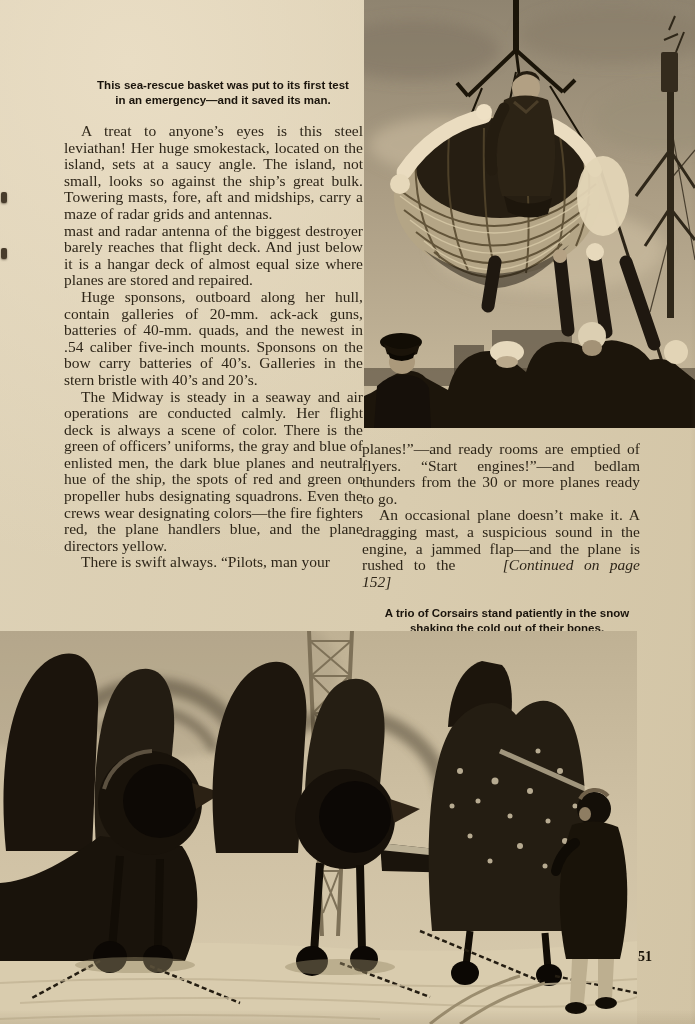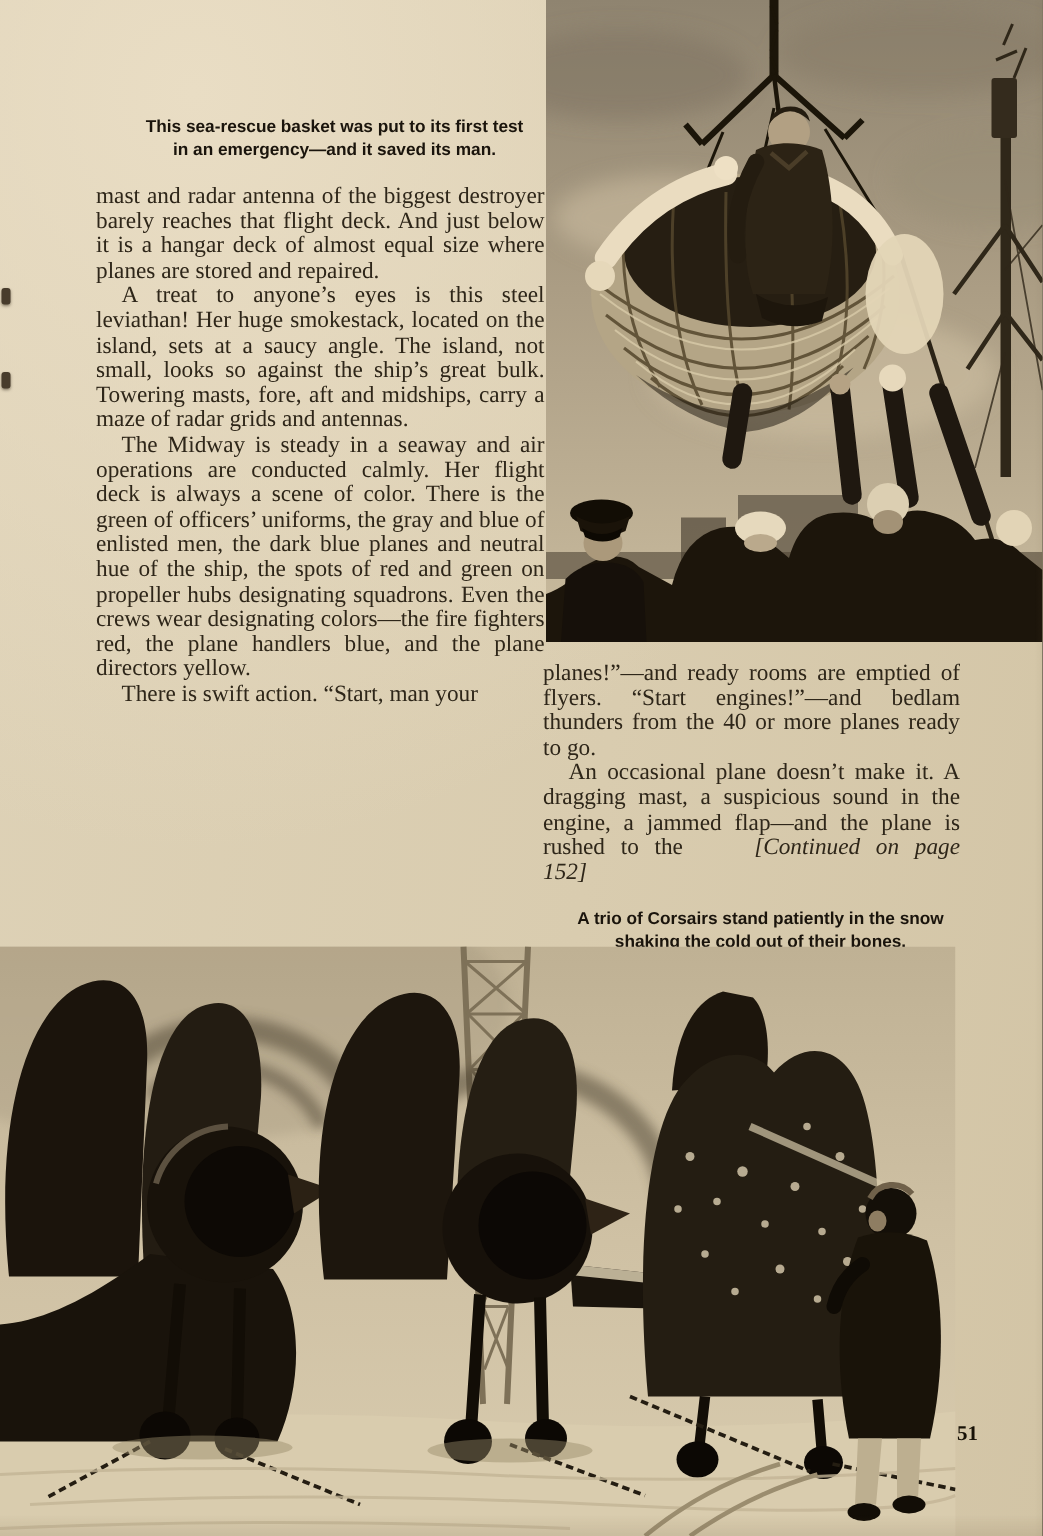--- a/index.html
+++ b/index.html
@@ -153,28 +153,29 @@
         <circle cx="228" cy="336" r="14" fill="#dccfb2"></circle>
         <ellipse cx="228" cy="348" rx="10" ry="8" fill="#a39276"></ellipse>
         <circle cx="312" cy="352" r="12" fill="#e2d4b6"></circle>
       </g>
     </svg>
   </figure>
 
   <p class="caption caption-top">This sea-rescue basket was put to its first test in an emergency—and it saved its man.</p>
 
   <div class="col col-left">
+    <p class="para">A treat to anyone’s eyes is this steel leviathan!  Her huge smokestack, located on the island, sets at a saucy angle.  The island, not small, looks so against the ship’s great bulk.  Towering masts, fore, aft and midships, carry a maze of radar grids and antennas.</p>
     <p class="para first">mast and radar antenna of the biggest destroyer barely reaches that flight deck. And just below it is a hangar deck of almost equal size where planes are stored and repaired.</p>
-    <p class="para">A treat to anyone’s eyes is this steel leviathan!  Her huge smokestack, located on the island, sets at a saucy angle.  The island, not small, looks so against the ship’s great bulk.  Towering masts, fore, aft and midships, carry a maze of radar grids and antennas.</p>
+    <p class="para">Huge sponsons, outboard along her hull, contain galleries of 20-mm. ack-ack guns, batteries of 40-mm. quads, and the newest in .54 caliber five-inch mounts. Sponsons on the bow carry batteries of 40’s.  Galleries in the stern bristle with 40’s and 20’s.</p>
     <p class="para">The Midway is steady in a seaway and air operations are conducted calmly.  Her flight deck is always a scene of color. There is the green of officers’ uniforms, the gray and blue of enlisted men, the dark blue planes and neutral hue of the ship, the spots of red and green on propeller hubs designating squadrons.  Even the crews wear designating colors—the fire fighters red, the plane handlers blue, and the plane directors yellow.</p>
-    <p class="para">There is swift action.  “Start, man your</p>
+    <p class="para">There is swift always.  “Pilots, man your</p>
   </div>
 
   <div class="col col-right">
-    <p class="para first">planes!”—and ready rooms are emptied of flyers.  “Start engines!”—and bedlam thunders from the 40 or more planes ready to go.</p>
+    <p class="para first">planes!”—and ready rooms are emptied of flyers.  “Start engines!”—and bedlam thunders from the 30 or more planes ready to go.</p>
     <p class="para"><span>An occasional plane doesn’t make it.  A dragging mast, a suspicious sound in the engine, a jammed flap—and the plane is rushed to the</span> <span class="cont">[Continued on page 152]</span></p>
   </div>
 
   <p class="caption caption-bottom">A trio of Corsairs stand patiently in the snow shaking the cold out of their bones.</p>
 
   <figure class="photo photo-bottom">
     <svg viewBox="0 0 637 393" preserveAspectRatio="none">
       <defs>
         <linearGradient id="sky2" x1="0" y1="0" x2="0" y2="1">
           <stop offset="0" stop-color="#bfb194"></stop>

